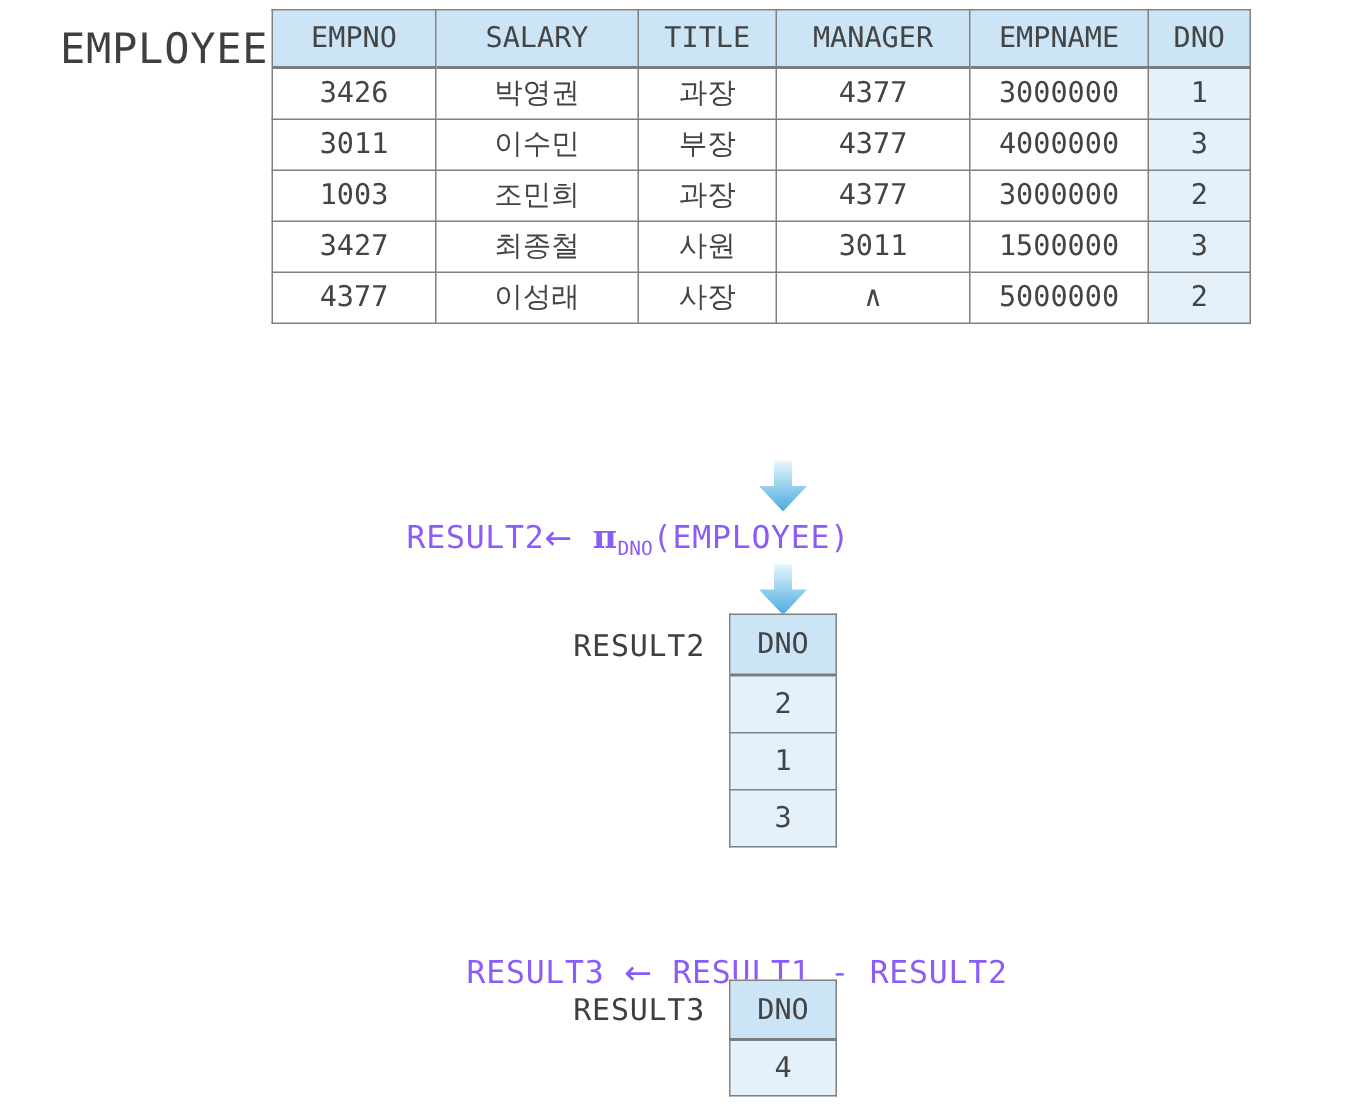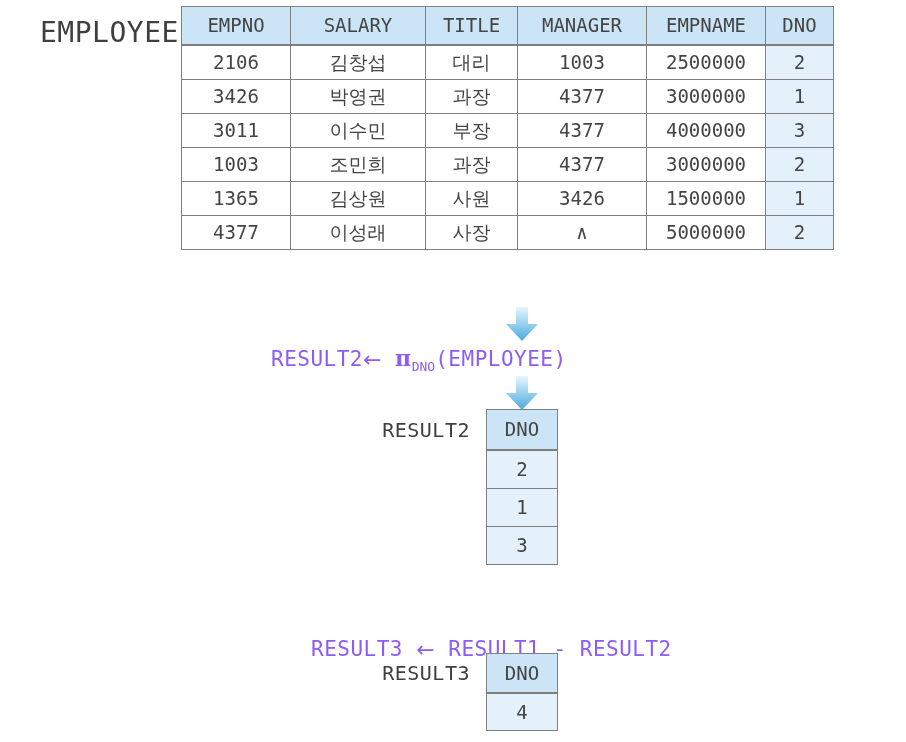--- a/index.html
+++ b/index.html
@@ -190,28 +190,20 @@
           <th>EMPNO</th>
           <th>SALARY</th>
           <th>TITLE</th>
           <th>MANAGER</th>
           <th>EMPNAME</th>
           <th class="hl">DNO</th>
         </tr>
       </thead>
       <tbody>
         <tr>
-          <td>2106</td>
-          <td class="ko">김창섭</td>
-          <td class="ko">대리</td>
-          <td>1003</td>
-          <td>2500000</td>
-          <td class="hl">2</td>
-        </tr>
-        <tr>
           <td>3426</td>
           <td class="ko">박영권</td>
           <td class="ko">과장</td>
           <td>4377</td>
           <td>3000000</td>
           <td class="hl">1</td>
         </tr>
         <tr>
           <td>3011</td>
           <td class="ko">이수민</td>
@@ -222,26 +214,26 @@
         </tr>
         <tr>
           <td>1003</td>
           <td class="ko">조민희</td>
           <td class="ko">과장</td>
           <td>4377</td>
           <td>3000000</td>
           <td class="hl">2</td>
         </tr>
         <tr>
-          <td>1365</td>
-          <td class="ko">김상원</td>
+          <td>3427</td>
+          <td class="ko">최종철</td>
           <td class="ko">사원</td>
-          <td>3426</td>
+          <td>3011</td>
           <td>1500000</td>
-          <td class="hl">1</td>
+          <td class="hl">3</td>
         </tr>
         <tr>
           <td>4377</td>
           <td class="ko">이성래</td>
           <td class="ko">사장</td>
           <td>∧</td>
           <td>5000000</td>
           <td class="hl">2</td>
         </tr>
       </tbody>

